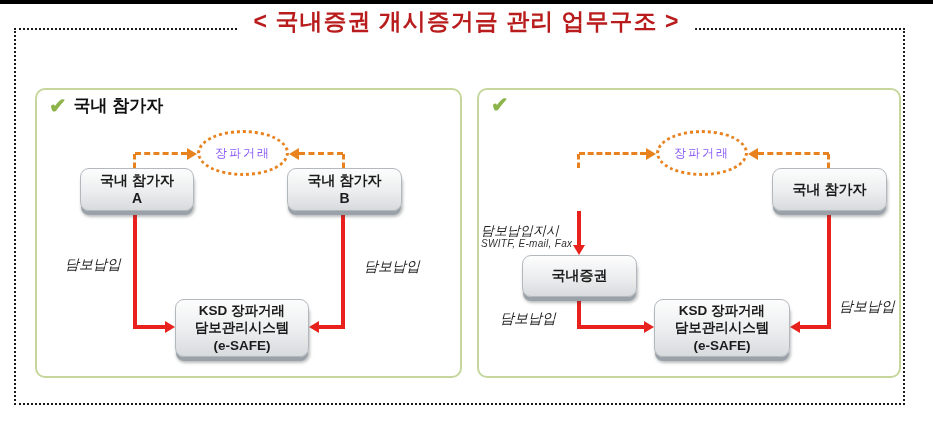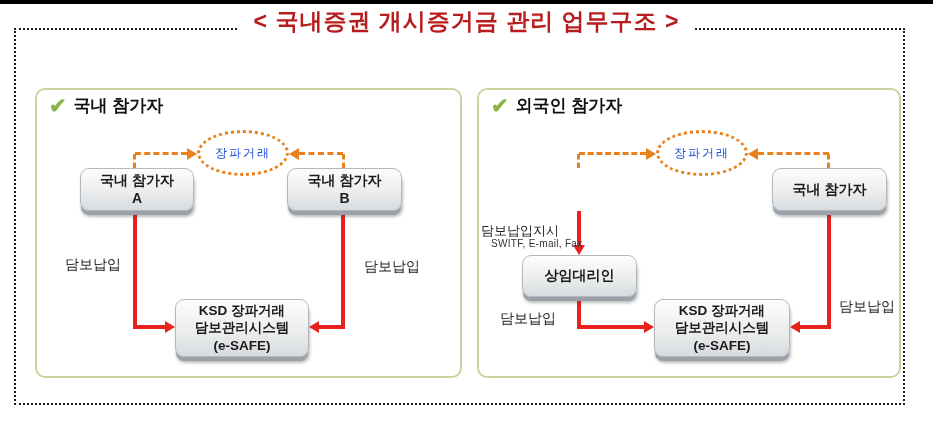--- a/index.html
+++ b/index.html
@@ -21,21 +21,21 @@
            border-radius: 10px; background: #fff; }
   .panel-left  { left: 35px;  width: 427px; }
   .panel-right { left: 477px; width: 424px; }
 
   .phead { position: absolute; left: 12px; top: 4px; display: flex; align-items: center;
            gap: 7px; font-weight: bold; font-size: 17px; color: #111; }
   .check { color: #8db44a; font-size: 21px; font-weight: bold; line-height: 1; }
 
   .ellipse { position: absolute; width: 92px; height: 46px; border: 3px dotted #e8821e;
              border-radius: 50%; background: #fff; display: flex; align-items: center;
-             justify-content: center; font-size: 12px; color: #1d4ed8; letter-spacing: 2px;
+             justify-content: center; font-size: 12px; color: #8b5cf6; letter-spacing: 2px;
              z-index: 3; }
 
   .node { position: absolute; background: linear-gradient(180deg, #fdfdfd 0%, #ebedee 55%, #d8dbde 100%);
           border: 1px solid #b3b8bd; border-radius: 9px;
           box-shadow: 0 5px 0 -1px #9aa1a9, 1px 6px 3px rgba(60,65,70,0.35);
           display: flex; flex-direction: column; align-items: center; justify-content: center;
           font-weight: bold; font-size: 14px; line-height: 1.25; text-align: center;
           color: #1b1b1b; z-index: 2; }
   .node-ksd { font-size: 13.5px; line-height: 1.3; }
 
@@ -45,21 +45,21 @@
   .vred { position: absolute; width: 4px; background: #e8211d; }
   .hred { position: absolute; height: 4px; background: #e8211d; }
 
   .arr { position: absolute; width: 0; height: 0; }
   .arr-r-red { border-top: 6px solid transparent; border-bottom: 6px solid transparent; border-left: 10px solid #e8211d; }
   .arr-l-red { border-top: 6px solid transparent; border-bottom: 6px solid transparent; border-right: 10px solid #e8211d; }
   .arr-d-red { border-left: 6px solid transparent; border-right: 6px solid transparent; border-top: 10px solid #e8211d; }
   .arr-r-org { border-top: 6px solid transparent; border-bottom: 6px solid transparent; border-left: 10px solid #e8821e; }
   .arr-l-org { border-top: 6px solid transparent; border-bottom: 6px solid transparent; border-right: 10px solid #e8821e; }
 
-  .lbl { position: absolute; font-size: 14px; color: #222; white-space: nowrap; }
+  .lbl { position: absolute; font-size: 14px; color: #222; white-space: nowrap; font-style: italic; }
   .lbl-small { font-size: 10px; color: #333; letter-spacing: 0.3px; }
 </style>
 </head>
 <body>
 
 <div class="stage">
 
   <div class="topbar"></div>
   <div class="outer-frame"></div>
   <div class="diagram-title">&lt; 국내증권 개시증거금 관리 업무구조 &gt;</div>
@@ -105,21 +105,20 @@
     <div class="node node-ksd" style="left:138px; top:209px; width:134px; height:58px;">
       <span>KSD 장파거래</span>
       <span>담보관리시스템</span>
       <span>(e-SAFE)</span>
     </div>
   </div>
 
   <div class="panel panel-right">
     <div class="phead">
       <span class="check">✔</span>
-      <span>외국인 참가자</span>
     </div>
 
     <div class="vdash" style="left:98px; top:64px; height:14px;"></div>
     <div class="hdash" style="left:100px; top:62px; width:67px;"></div>
     <div class="arr arr-r-org" style="left:167px; top:58px;"></div>
 
     <div class="vdash" style="left:348px; top:64px; height:14px;"></div>
     <div class="hdash" style="left:279px; top:62px; width:71px;"></div>
     <div class="arr arr-l-org" style="left:269px; top:58px;"></div>
 
@@ -128,24 +127,24 @@
     </div>
 
     <div class="node" style="left:293px; top:78px; width:115px; height:43px;">
       <span>국내 참가자</span>
     </div>
 
     <div class="vred" style="left:98px; top:121px; height:36px;"></div>
     <div class="arr arr-d-red" style="left:94px; top:155px;"></div>
 
     <div class="lbl" style="left:2px; top:132px; font-size:13px;">담보납입지시</div>
-    <div class="lbl lbl-small" style="left:12px; top:148px;">SWITF, E-mail, Fax</div>
+    <div class="lbl lbl-small" style="left:2px; top:148px;">SWITF, E-mail, Fax</div>
 
     <div class="node" style="left:43px; top:165px; width:115px; height:42px;">
-      <span>상임대리인</span>
+      <span>국내증권</span>
     </div>
 
     <div class="vred" style="left:98px; top:207px; height:32px;"></div>
     <div class="hred" style="left:98px; top:235px; width:67px;"></div>
     <div class="arr arr-r-red" style="left:165px; top:231px;"></div>
     <div class="lbl" style="left:21px; top:220px;">담보납입</div>
 
     <div class="vred" style="left:348px; top:121px; height:118px;"></div>
     <div class="hred" style="left:321px; top:235px; width:31px;"></div>
     <div class="arr arr-l-red" style="left:311px; top:231px;"></div>

